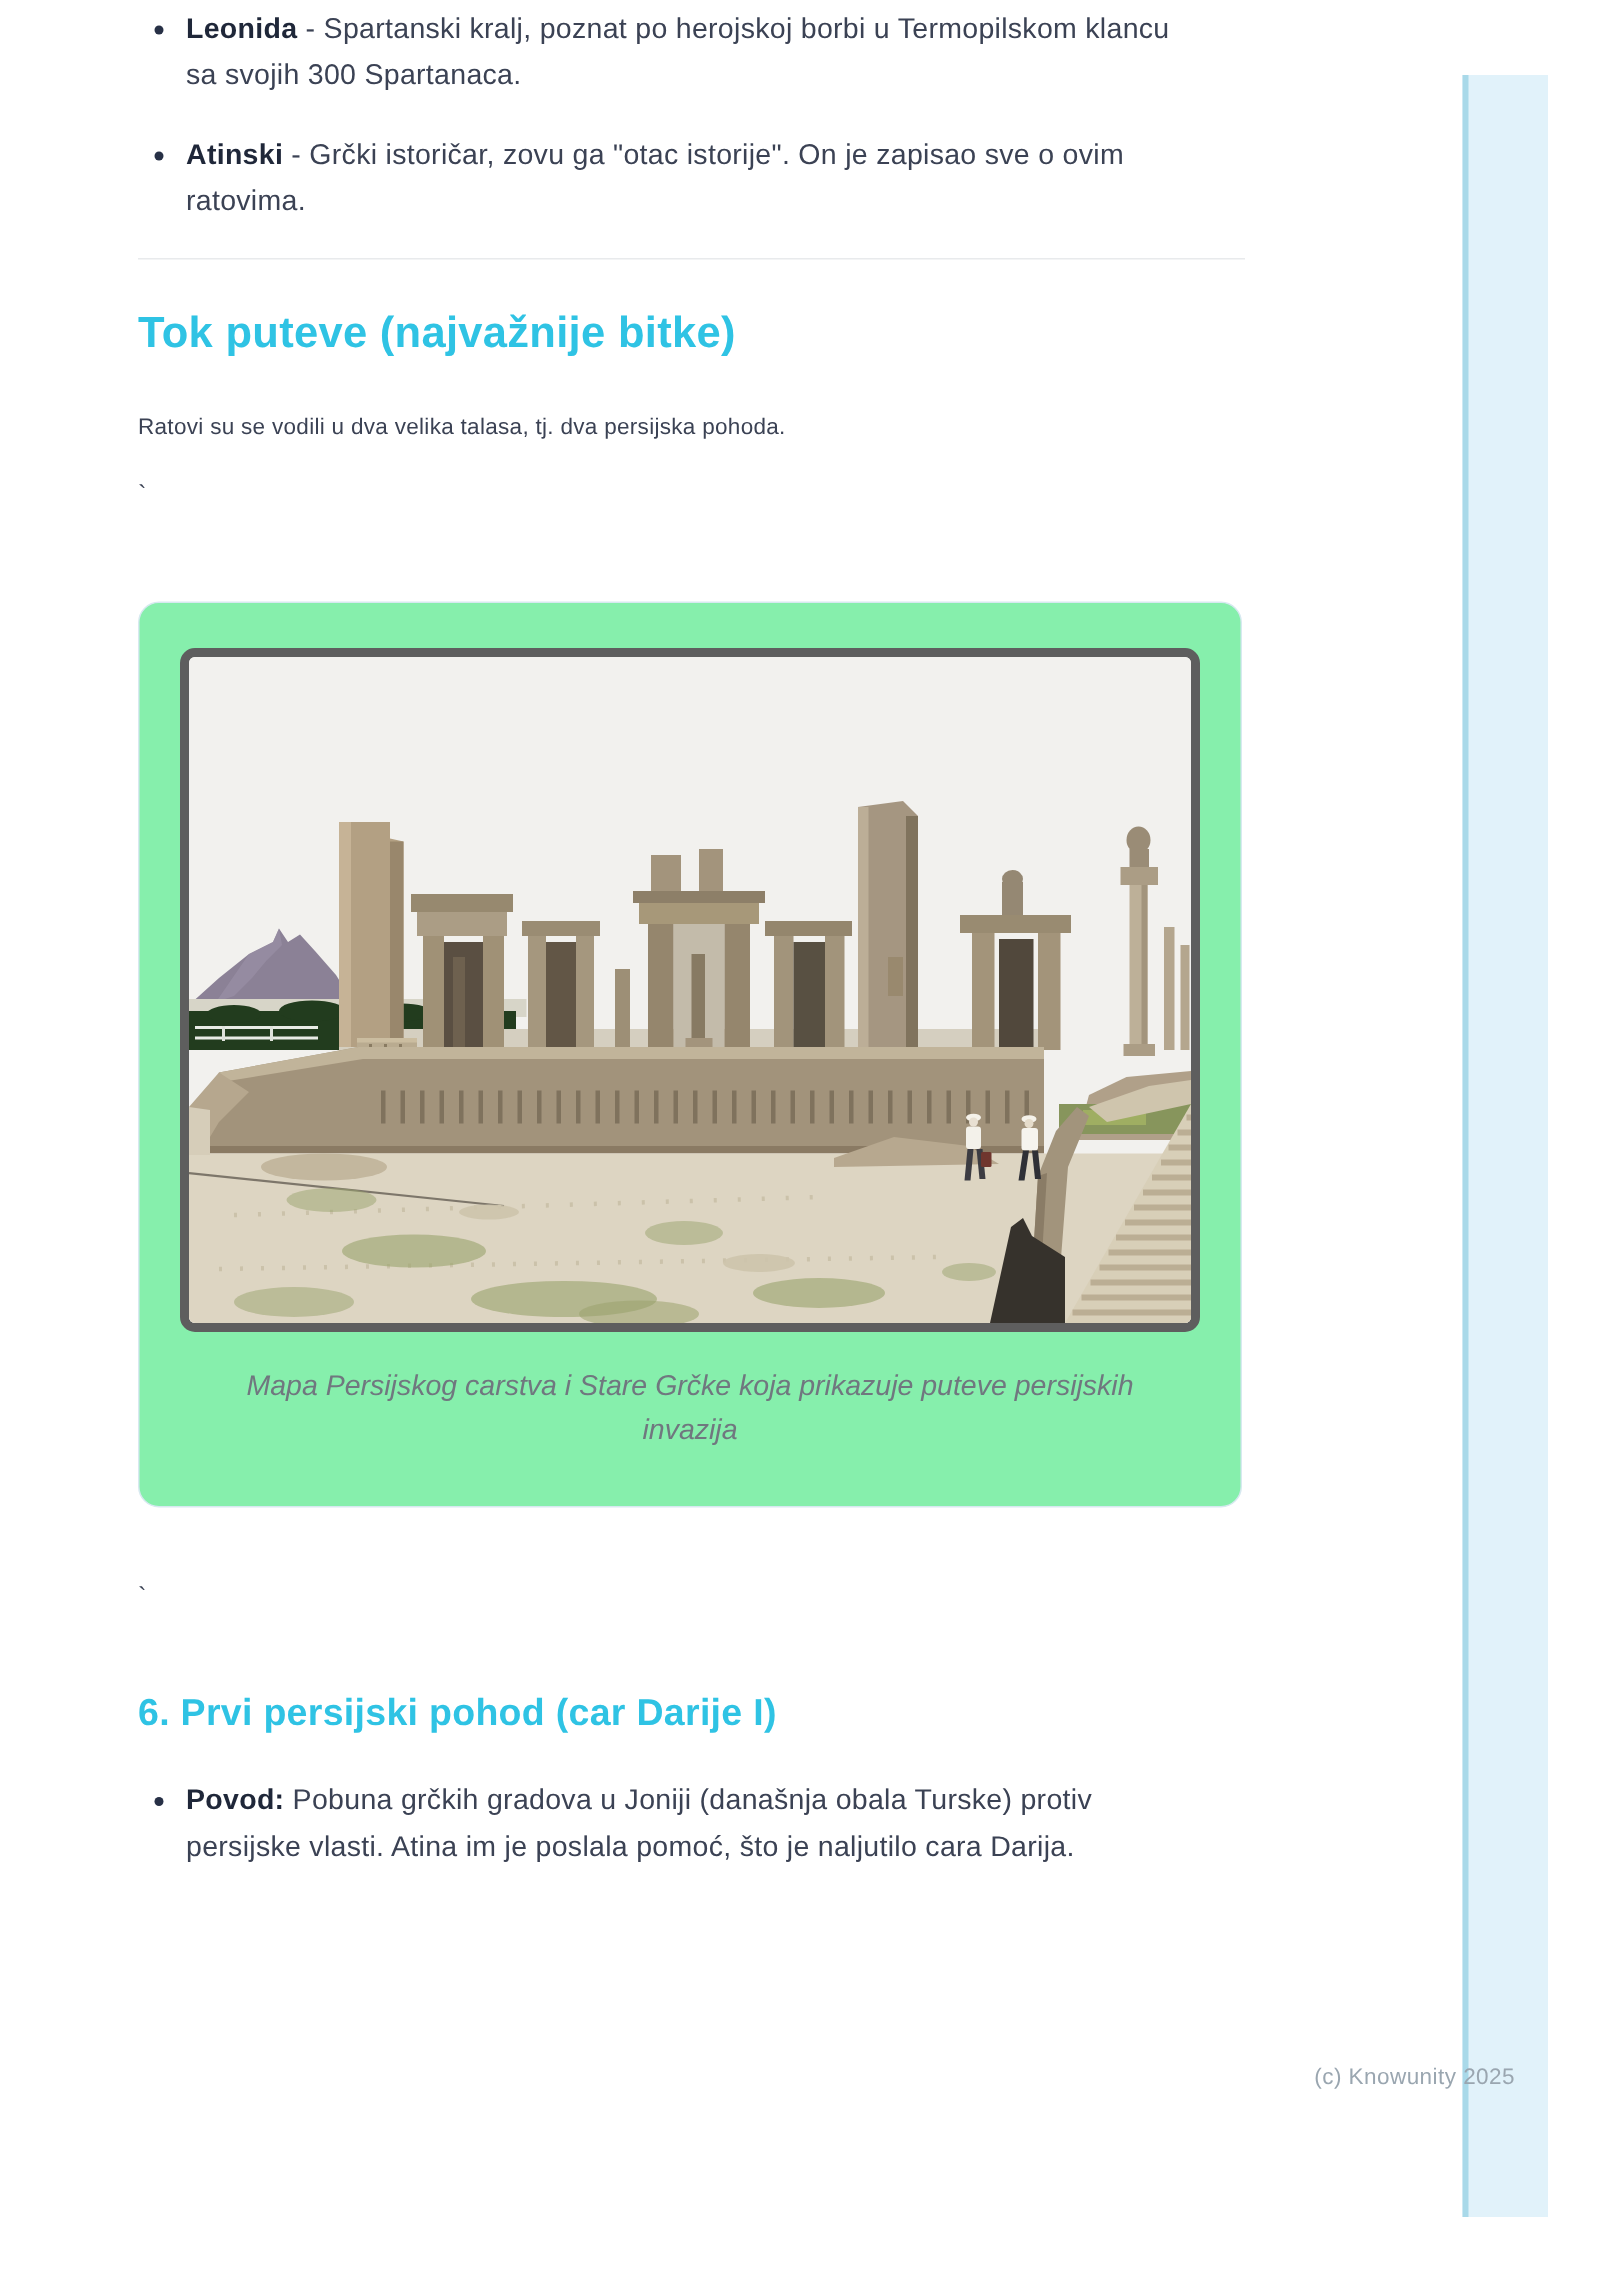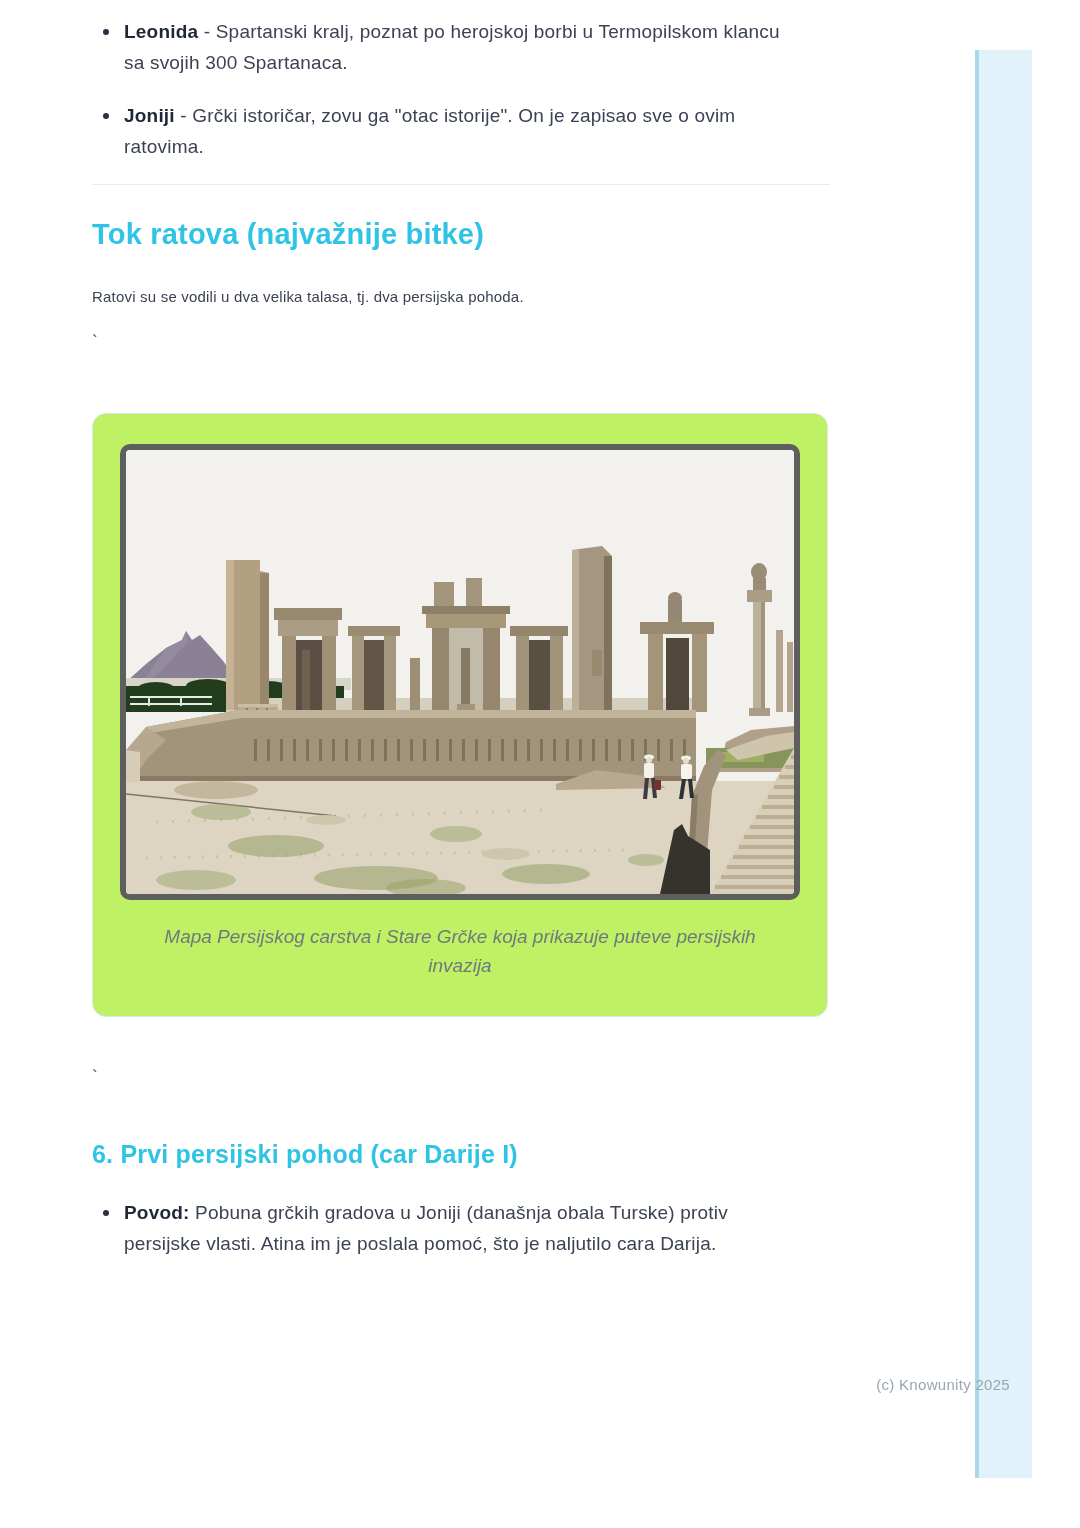--- a/index.html
+++ b/index.html
@@ -4,39 +4,39 @@
 <style>
   html,body{margin:0;padding:0;background:#ffffff;}
   body{font-family:"Liberation Sans", sans-serif; -webkit-font-smoothing:antialiased;}
   .page{position:relative;width:1080px;height:1528px;background:#ffffff;overflow:hidden;}
 
   
   .side-strip{position:absolute;left:975px;top:50px;width:53px;height:1428px;
     background:#e1f2fa;border-left:4px solid #a9d9e9;}
 
   
-  .content{position:absolute;left:92px;top:16px;width:738px;}
+  .content{position:absolute;left:92px;top:4px;width:738px;}
 
   .plist{list-style:none;margin:0;padding:0;width:694px;
     color:#3b4254;font-size:19px;line-height:31px;letter-spacing:0.2px;}
   .plist li{position:relative;padding-left:32px;margin-bottom:22px;}
   .plist li::before{content:"";position:absolute;left:11px;top:13px;width:6px;height:6px;
     border-radius:50%;background:#273046;}
   .term{font-weight:700;color:#1f2739;}
 
   .divider{border:none;border-top:1px solid #e8eaec;margin:0;width:738px;}
 
   .h2{margin:30px 0 0 0;font-size:29px;line-height:38px;font-weight:700;
     color:#2fc3e4;letter-spacing:0.2px;}
   .intro{margin:28px 0 0 0;font-size:15px;line-height:31px;color:#3b4254;letter-spacing:0.2px;}
   .tick{margin-top:20px;height:24px;font-size:17px;color:#3b4254;}
   .tick2{margin-top:50px;}
 
   .img-card{margin:57px 0 0 0;width:736px;box-sizing:border-box;
-    background:#bef264;border:1px solid #d7e9f0;border-radius:14px;
+    background:#86efac;border:1px solid #d7e9f0;border-radius:14px;
     padding:30px 27px 36px;}
   .photo-frame{width:668px;height:444px;border:6px solid #5e5e5e;border-radius:10px;
     overflow:hidden;background:#f2f1ee;}
   .photo-frame svg{display:block;}
   .caption{margin:22px auto 0;max-width:648px;text-align:center;font-style:italic;
     font-size:19px;line-height:29px;color:#70777f;}
 
   .h3{margin:46px 0 0 0;font-size:25px;line-height:34px;font-weight:700;
     color:#2fc3e4;letter-spacing:0.2px;}
   .plist2{margin-top:26px;}
@@ -51,28 +51,28 @@
   <div class="side-strip"></div>
 
   <main class="content">
 
     <ul class="plist">
       <li>
         <span class="term">Leonida</span>
         <span>- Spartanski kralj, poznat po herojskoj borbi u Termopilskom klancu sa svojih 300 Spartanaca.</span>
       </li>
       <li>
-        <span class="term">Joniji</span>
+        <span class="term">Atinski</span>
         <span>- Grčki istoričar, zovu ga "otac istorije". On je zapisao sve o ovim ratovima.</span>
       </li>
     </ul>
 
     <hr class="divider">
 
-    <h2 class="h2">Tok ratova (najvažnije bitke)</h2>
+    <h2 class="h2">Tok puteve (najvažnije bitke)</h2>
 
     <p class="intro">Ratovi su se vodili u dva velika talasa, tj. dva persijska pohoda.</p>
 
     <div class="tick">`</div>
 
     <figure class="img-card" style="margin-left:0;margin-right:0;">
       <div class="photo-frame">
         <svg width="668" height="444" viewBox="0 0 668 444" xmlns="http://www.w3.org/2000/svg">
 
           <rect x="0" y="0" width="668" height="444" fill="#f2f1ee"></rect>

